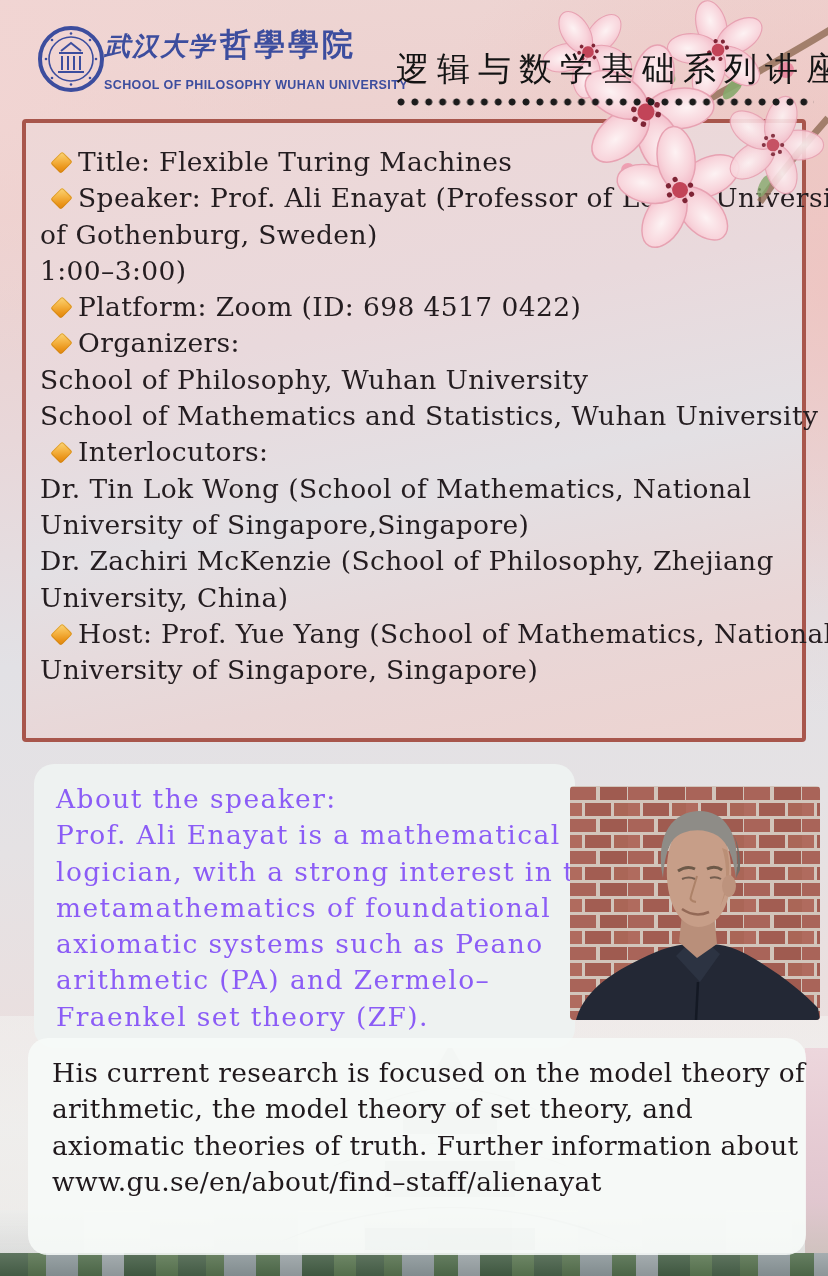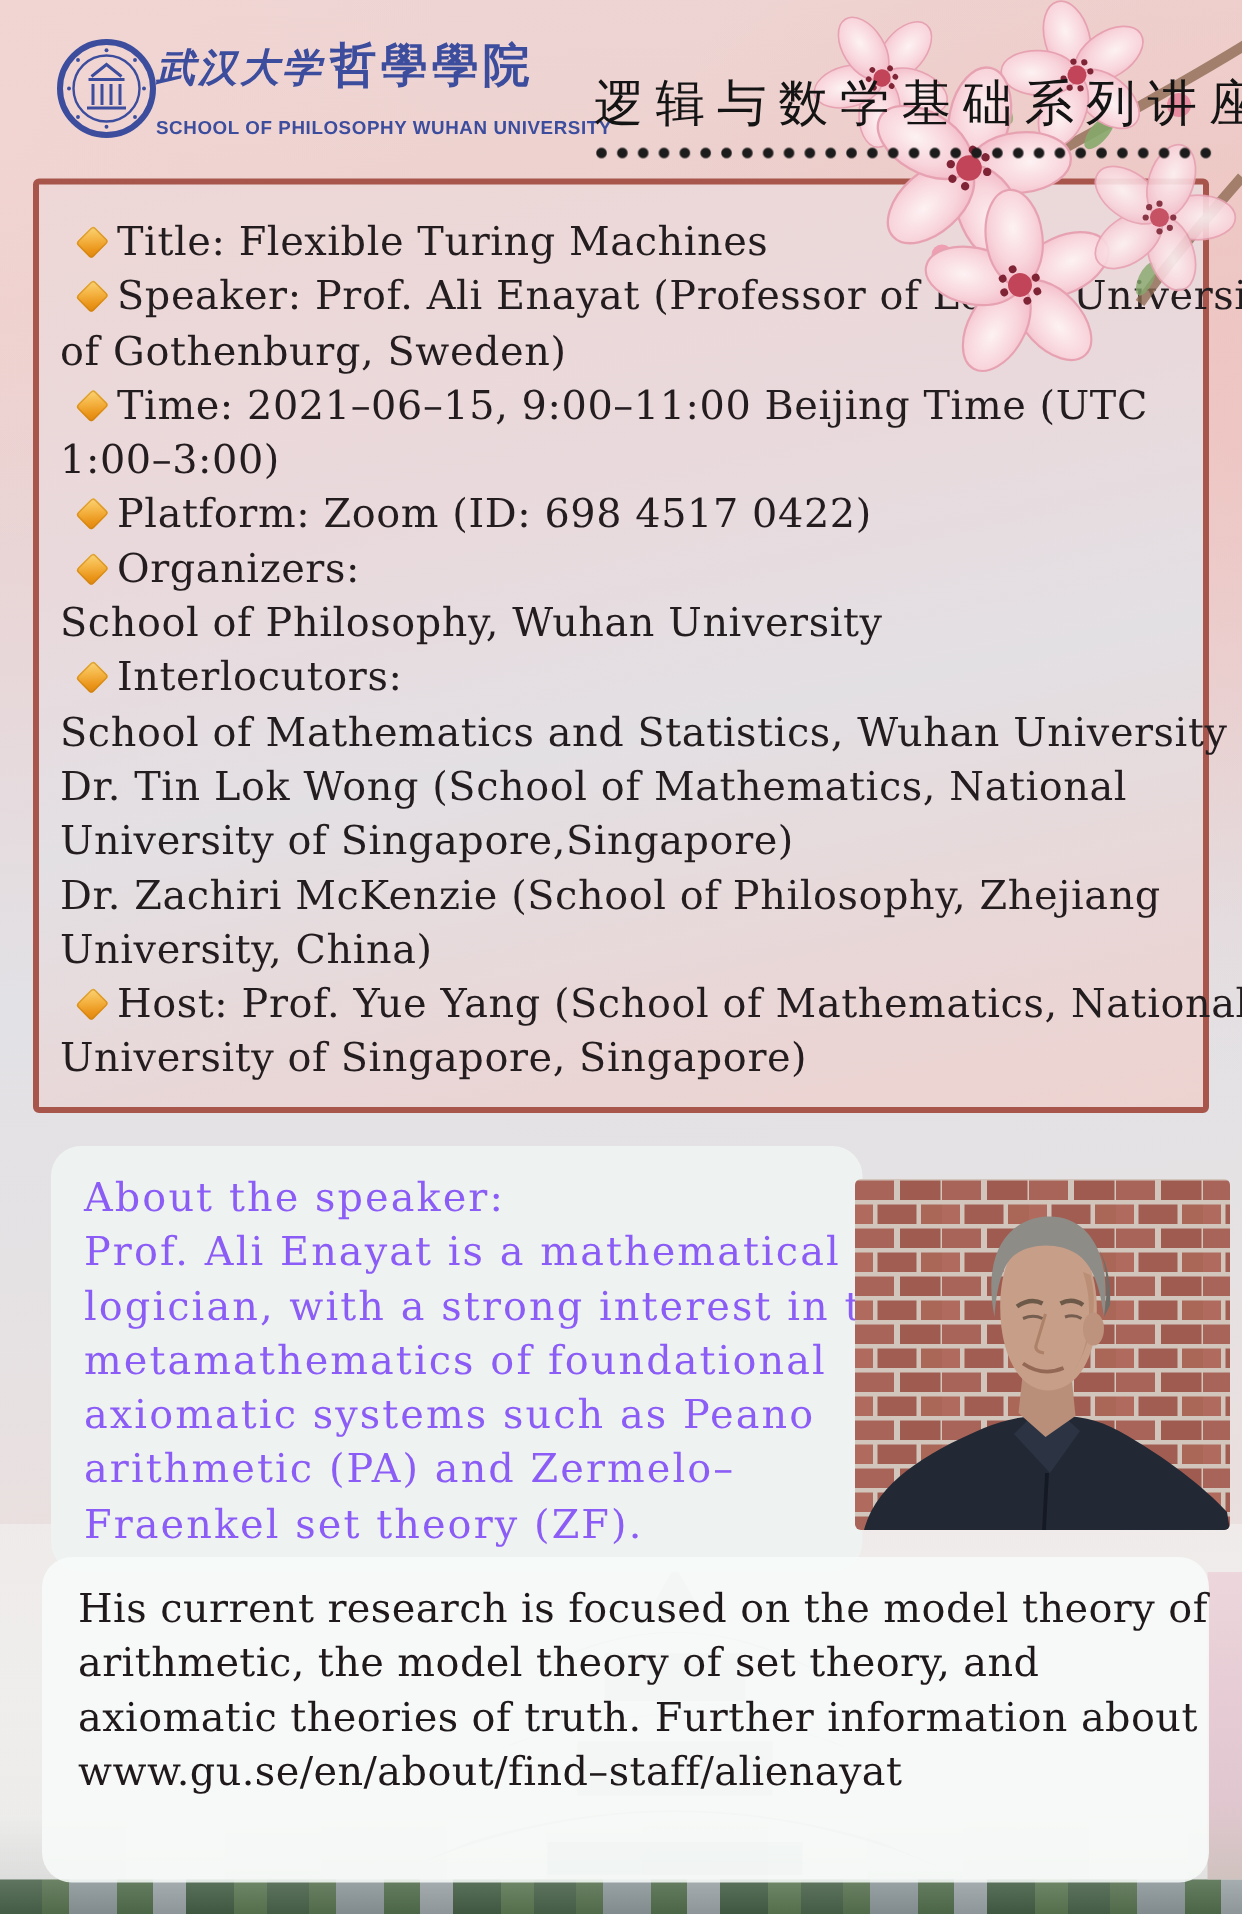--- a/index.html
+++ b/index.html
@@ -165,27 +165,26 @@
     <use href="#flower" transform="translate(190,50) scale(1.15) rotate(-15)"></use>
     <use href="#flower" transform="translate(118,112) scale(1.55) rotate(12)"></use>
     <use href="#flower" transform="translate(152,190) scale(1.45) rotate(65)"></use>
     <use href="#flower" transform="translate(245,145) scale(1.15) rotate(90)" opacity="0.9"></use>
   </svg>
 
   <section class="info-box">
     <div class="line b"><span class="diamond"></span><span>Title: Flexible Turing Machines</span></div>
     <div class="line b"><span class="diamond"></span><span>Speaker: Prof. Ali Enayat (Professor of Logic, University</span></div>
     <div class="line"><span>of Gothenburg, Sweden)</span></div>
-    <div class="line b"><span class="diamond"></span><span>Time: 2021–06–15, 9:00–11:00 Beijing Time (UTC</span></div>
     <div class="line"><span>1:00–3:00)</span></div>
     <div class="line b"><span class="diamond"></span><span>Platform: Zoom (ID: 698 4517 0422)</span></div>
     <div class="line b"><span class="diamond"></span><span>Organizers:</span></div>
     <div class="line"><span>School of Philosophy, Wuhan University</span></div>
+    <div class="line"><span>School of Mathematics and Statistics, Wuhan University</span></div>
     <div class="line b"><span class="diamond"></span><span>Interlocutors:</span></div>
-    <div class="line"><span>School of Mathematics and Statistics, Wuhan University</span></div>
     <div class="line"><span>Dr. Tin Lok Wong (School of Mathematics, National</span></div>
     <div class="line"><span>University of Singapore,Singapore)</span></div>
     <div class="line"><span>Dr. Zachiri McKenzie (School of Philosophy, Zhejiang</span></div>
     <div class="line"><span>University, China)</span></div>
     <div class="line b"><span class="diamond"></span><span>Host: Prof. Yue Yang (School of Mathematics, National</span></div>
     <div class="line"><span>University of Singapore, Singapore)</span></div>
   </section>
 
   <section class="about-box">
     <div class="line">About the speaker:</div>

